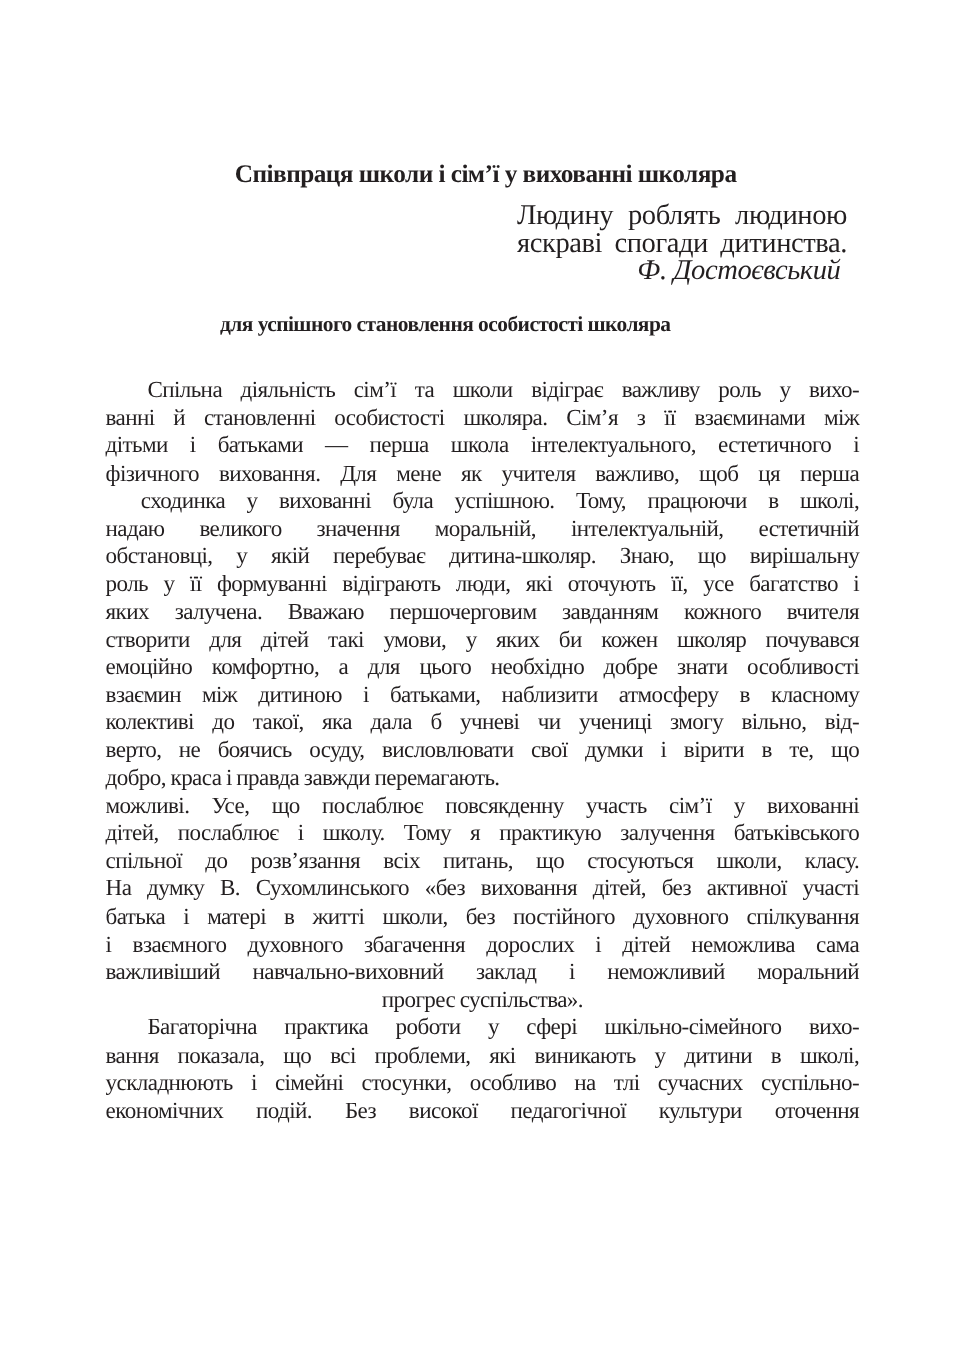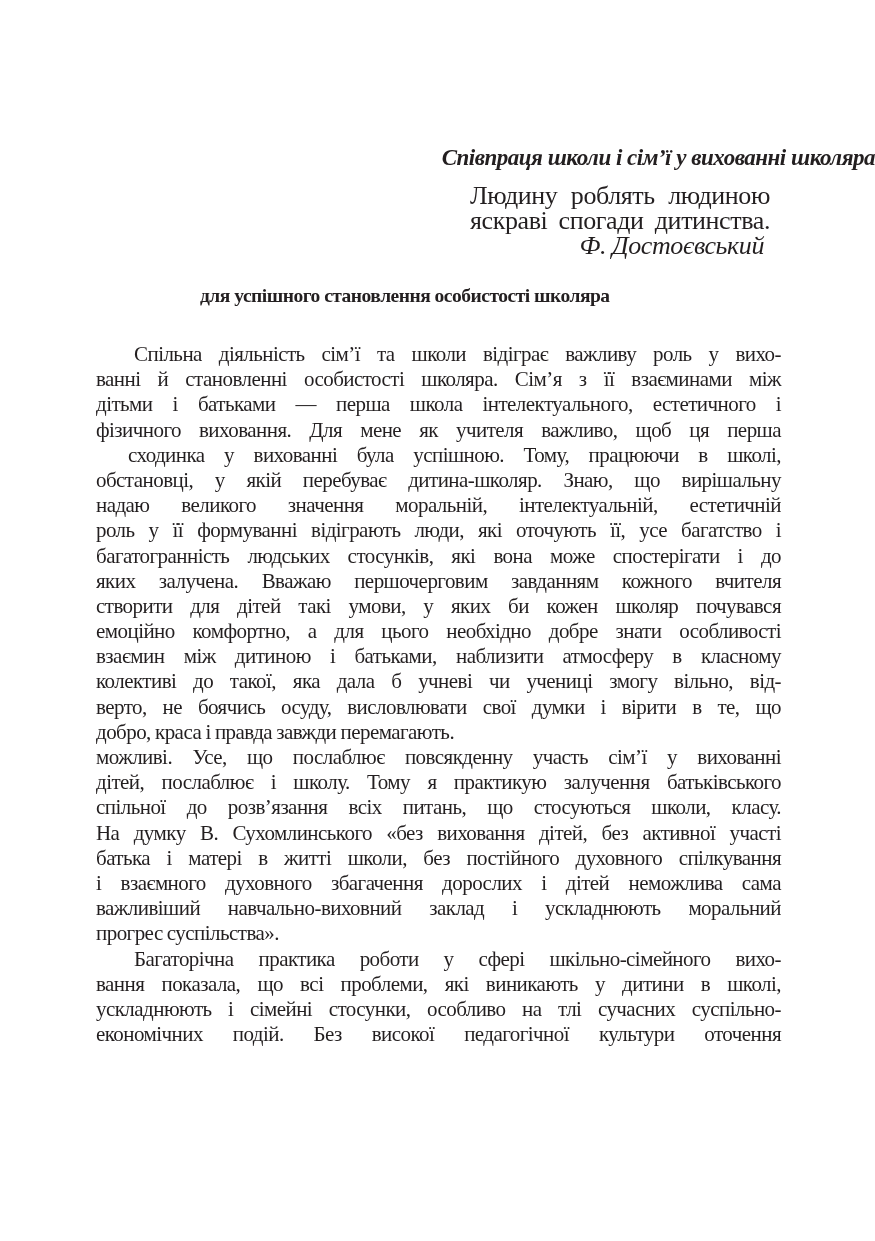--- a/index.html
+++ b/index.html
@@ -19,28 +19,27 @@
       position: absolute;
       left: 0; top: 0;
       width: 875px;
       height: 1241px;
     }
     .title {
       position: absolute;
       left: 0;
       top: 143px;
       width: 875px;
-      text-align: right;
+      text-align: center;
       font-weight: bold;
       font-size: 23px;
       line-height: 30px;
       letter-spacing: -0.5px;
       padding-left: 8px;
       box-sizing: border-box;
-      font-style: italic;
     }
     .epigraph {
       position: absolute;
       left: 470px;
       top: 183px;
       width: 300px;
       font-size: 26px;
       line-height: 26px;
       letter-spacing: -0.4px;
     }
@@ -106,42 +105,41 @@
   </div>
 
   <div class="body-text">
 
     <div>
       <span class="line indent" style="display: block; text-align: justify; text-align-last: justify;">Спільна діяльність сім’ї та школи відіграє важливу роль у вихо-</span>
       <span class="line" style="display: block; text-align: justify; text-align-last: justify;">ванні й становленні особистості школяра. Сім’я з її взаєминами між</span>
       <span class="line" style="display: block; text-align: justify; text-align-last: justify;">дітьми і батьками — перша школа інтелектуального, естетичного і</span>
       <span class="line" style="display: block; text-align: justify; text-align-last: justify;">фізичного виховання. Для мене як учителя важливо, щоб ця перша</span>
       <span class="line" style="display: block; text-align: justify; text-align-last: justify; margin-left: 32px;">сходинка у вихованні була успішною. Тому, працюючи в школі,</span>
+      <span class="line" style="display: block; text-align: justify; text-align-last: justify;">надаю великого значення моральній, інтелектуальній, естетичній</span>
       <span class="line" style="display: block; text-align: justify; text-align-last: justify;">обстановці, у якій перебуває дитина-школяр. Знаю, що вирішальну</span>
-      <span class="line" style="display: block; text-align: justify; text-align-last: justify;">надаю великого значення моральній, інтелектуальній, естетичній</span>
       <span class="line" style="display: block; text-align: justify; text-align-last: justify;">роль у її формуванні відіграють люди, які оточують її, усе багатство і</span>
-      <span class="line" style="display: block; text-align: justify; text-align-last: justify;">багатогранність людських стосунків, які вона може спостерігати і до</span>
       <span class="line" style="display: block; text-align: justify; text-align-last: justify;">яких залучена. Вважаю першочерговим завданням кожного вчителя</span>
       <span class="line" style="display: block; text-align: justify; text-align-last: justify;">створити для дітей такі умови, у яких би кожен школяр почувався</span>
       <span class="line" style="display: block; text-align: justify; text-align-last: justify;">емоційно комфортно, а для цього необхідно добре знати особливості</span>
       <span class="line" style="display: block; text-align: justify; text-align-last: justify;">взаємин між дитиною і батьками, наблизити атмосферу в класному</span>
       <span class="line" style="display: block; text-align: justify; text-align-last: justify;">колективі до такої, яка дала б учневі чи учениці змогу вільно, від-</span>
       <span class="line" style="display: block; text-align: justify; text-align-last: justify;">верто, не боячись осуду, висловлювати свої думки і вірити в те, що</span>
       <span class="line last" style="display: block; text-align: left; text-align-last: auto;">добро, краса і правда завжди перемагають.</span>
     </div>
 
     <div>
       <span class="line" style="display: block; text-align: justify; text-align-last: justify;">можливі. Усе, що послаблює повсякденну участь сім’ї у вихованні</span>
       <span class="line" style="display: block; text-align: justify; text-align-last: justify;">дітей, послаблює і школу. Тому я практикую залучення батьківського</span>
       <span class="line" style="display: block; text-align: justify; text-align-last: justify;">спільної до розв’язання всіх питань, що стосуються школи, класу.</span>
       <span class="line" style="display: block; text-align: justify; text-align-last: justify;">На думку В. Сухомлинського «без виховання дітей, без активної участі</span>
       <span class="line" style="display: block; text-align: justify; text-align-last: justify;">батька і матері в житті школи, без постійного духовного спілкування</span>
       <span class="line" style="display: block; text-align: justify; text-align-last: justify;">і взаємного духовного збагачення дорослих і дітей неможлива сама</span>
-      <span class="line" style="display: block; text-align: justify; text-align-last: justify;">важливіший навчально-виховний заклад і ускладнюють моральний</span>
-      <span class="line last" style="display: block; text-align: left; text-align-last: auto;">прогрес суспільства».</span>
+      <span class="line" style="display: block; text-align: justify; text-align-last: justify;">важливіший навчально-виховний заклад і неможливий моральний</span>
+      <span class="line last" style="display: block; text-align: center; text-align-last: auto;">прогрес суспільства».</span>
     </div>
 
     <div>
       <span class="line indent" style="display: block; text-align: justify; text-align-last: justify;">Багаторічна практика роботи у сфері шкільно-сімейного вихо-</span>
       <span class="line" style="display: block; text-align: justify; text-align-last: justify;">вання показала, що всі проблеми, які виникають у дитини в школі,</span>
       <span class="line" style="display: block; text-align: justify; text-align-last: justify;">ускладнюють і сімейні стосунки, особливо на тлі сучасних суспільно-</span>
       <span class="line" style="display: block; text-align: justify; text-align-last: justify;">економічних подій. Без високої педагогічної культури оточення</span>
     </div>
   </div>
 

